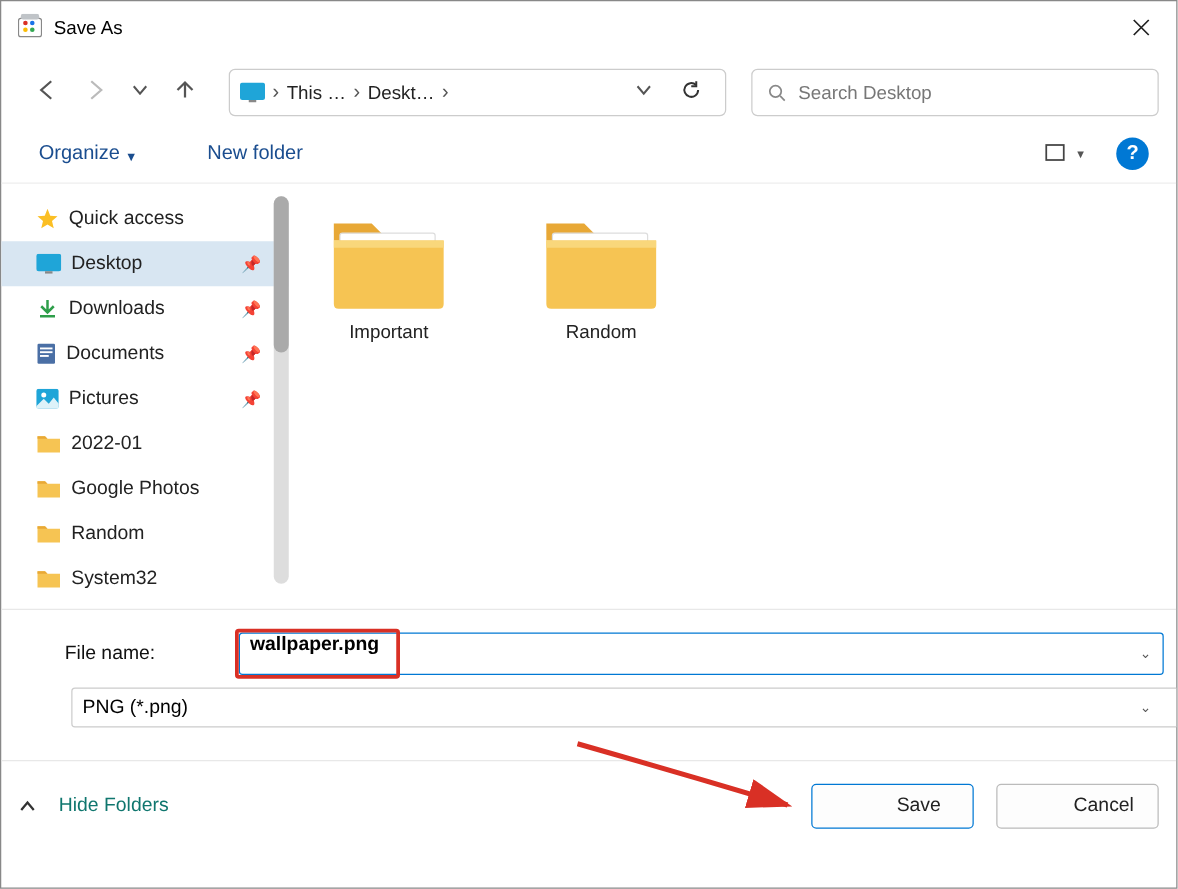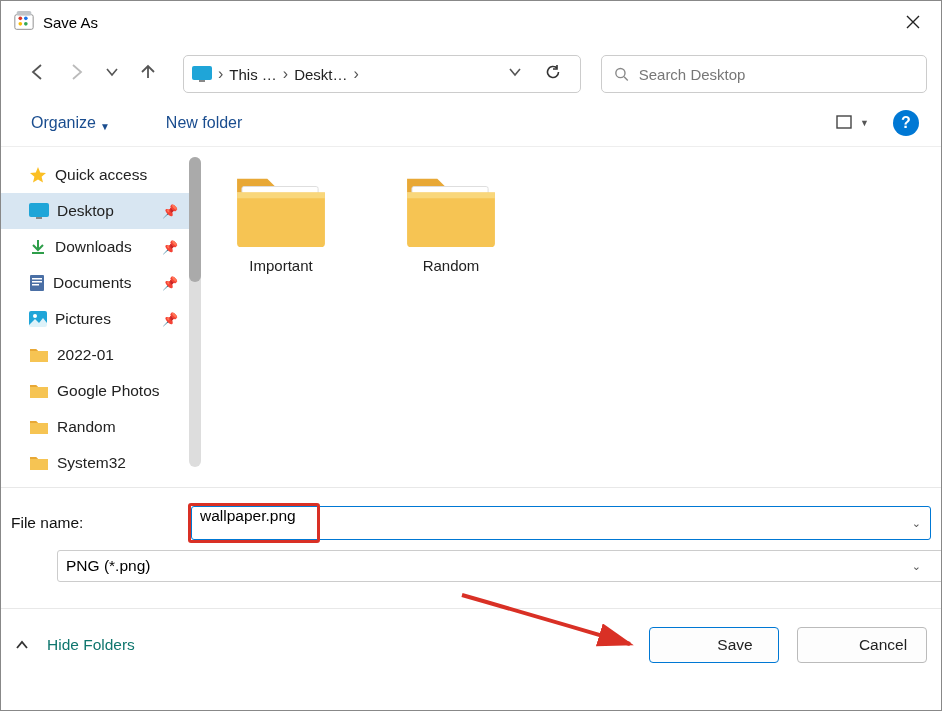--- a/index.html
+++ b/index.html
@@ -24,38 +24,38 @@
     .searchbox input { border: none; outline: none; font-size: 15px; width: 100%; color: #333; }
     .searchbox input::placeholder { color: #777; }
     
     .toolbar { display: flex; align-items: center; height: 48px; padding: 0 22px; border-bottom: 1px solid #eee; }
     .toolbar-btn { font-size: 16px; color: #1a4d8f; padding: 6px 8px; display: flex; align-items: flex-end; gap: 4px; }
     .toolbar-spacer { flex: 1; }
     .view-btn { display: flex; align-items: center; gap: 6px; color: #555; }
     .help-btn { width: 26px; height: 26px; border-radius: 50%; background: #0078d4; color: #fff; display: flex; align-items: center; justify-content: center; font-weight: bold; margin-left: 24px; }
     
     .main-area { display: flex; height: 340px; }
-    .sidebar { width: 200px; position: relative; padding-top: 10px; }
+    .sidebar { width: 230px; position: relative; padding-top: 10px; }
     .sidebar-scroll { position: absolute; right: 0; top: 10px; width: 12px; height: 310px; background: #ddd; border-radius: 6px; }
     .sidebar-scroll-thumb { position: absolute; right: 0; top: 10px; width: 12px; height: 125px; background: #aaa; border-radius: 6px; }
     .tree-item { display: flex; align-items: center; height: 36px; padding: 0 8px 0 28px; font-size: 15.5px; color: #222; gap: 8px; }
     .tree-item.selected { background: #d8e6f2; }
     .tree-item .pin { margin-left: auto; margin-right: 14px; color: #999; font-size: 13px; }
     .folder-ico { width: 20px; height: 18px; }
     
     .content { flex: 1; padding: 20px 10px; display: flex; gap: 30px; align-items: flex-start; }
     .file-item { width: 140px; display: flex; flex-direction: column; align-items: center; gap: 8px; }
     .file-item-label { font-size: 15px; color: #222; }
     .big-folder { width: 98px; height: 82px; }
     
     .bottom-form { border-top: 1px solid #e8e8e8; padding: 18px 10px 10px; }
     .form-row { display: flex; align-items: center; margin-bottom: 10px; }
-    .form-label { width: 180px; text-align: left; padding-right: 26px; font-size: 15.5px; color: #111; }
+    .form-label { width: 180px; text-align: center; padding-right: 26px; font-size: 15.5px; color: #111; }
     .form-input-wrap { flex: 1; position: relative; }
-    .filename-input { width: 100%; height: 34px; border: 1px solid #0078d4; border-radius: 3px; padding: 0 28px 14px 8px; font-size: 15.5px; outline: none; }
+    .filename-input { width: 100%; height: 34px; border: 1px solid #0078d4; border-radius: 3px; padding: 0 28px 14px 8px; font-size: 15.5px; outline: none; font-weight: bold; }
     .filename-highlight { position: absolute; left: -3px; top: -3px; width: 132px; height: 40px; border: 3px solid #d93025; border-radius: 3px; pointer-events: none; }
     .dropdown-arrow { position: absolute; right: 10px; top: 50%; transform: translateY(-50%); color: #555; font-size: 11px; pointer-events: none;}
     .type-select { width: 100%; height: 32px; border: 1px solid #ccc; border-radius: 3px; padding: 0 28px 0 8px; font-size: 15.5px; display: flex; align-items: center; background: #fff; margin-left: 46px; }
     
     .footer { display: flex; align-items: center; height: 72px; padding: 0 14px; border-top: 1px solid #e8e8e8; margin-top: 6px; position: relative; }
     .hide-folders { display: flex; align-items: center; gap: 18px; font-size: 15.5px; color: #0f766e; }
     .footer-spacer { flex: 1; }
     .btn { width: 130px; height: 36px; border: 1px solid #bbb; background: #fdfdfd; border-radius: 4px; font-size: 15.5px; color: #222; cursor: pointer; padding-left: 42px; }
     .btn.primary { border: 1px solid #0078d4; }
     .annotation-arrow { position: absolute; left: 455px; top: -20px; width: 195px; height: 78px; pointer-events: none; }

